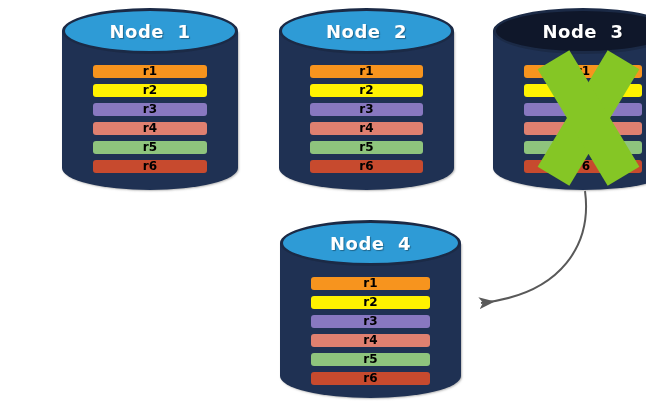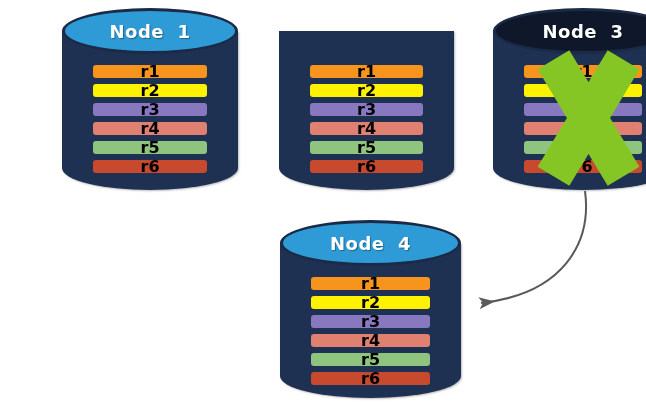--- a/index.html
+++ b/index.html
@@ -45,21 +45,21 @@
     position: absolute;
     left: 31px; right: 31px; top: 57px;
     z-index: 3;
   }
   .row {
     height: 13px;
     margin-bottom: 6px;
     border-radius: 3px;
     text-align: center;
     font-weight: bold;
-    font-size: 16px;
+    font-size: 12px;
     line-height: 13px;
     color: #000000;
     white-space: pre;
   }
   .x-overlay {
     position: absolute;
     left: 37px; top: 42px;
     width: 116px; height: 136px;
     z-index: 4;
   }
@@ -94,20 +94,23 @@
       <div class="row" style="background-color: rgb(255, 242, 0);">r2</div>
       <div class="row" style="background-color: rgb(136, 120, 192);">r3</div>
       <div class="row" style="background-color: rgb(223, 128, 112);">r4</div>
       <div class="row" style="background-color: rgb(142, 196, 125);">r5</div>
       <div class="row" style="background-color: rgb(199, 74, 46);">r6</div>
     </div>
   </div>
 
   <div class="node" style="left:239px; top:8px; width:175px; height:182px;">
     <div class="cyl-body" style="background-color: rgb(31, 49, 83);"></div>
+    <div class="cyl-top" style="background-color: rgb(46, 155, 214);">
+      <span class="node-title">Node  2</span>
+    </div>
     <div class="rows">
       <div class="row" style="background-color: rgb(247, 148, 30);">r1</div>
       <div class="row" style="background-color: rgb(255, 242, 0);">r2</div>
       <div class="row" style="background-color: rgb(136, 120, 192);">r3</div>
       <div class="row" style="background-color: rgb(223, 128, 112);">r4</div>
       <div class="row" style="background-color: rgb(142, 196, 125);">r5</div>
       <div class="row" style="background-color: rgb(199, 74, 46);">r6</div>
     </div>
   </div>
 

